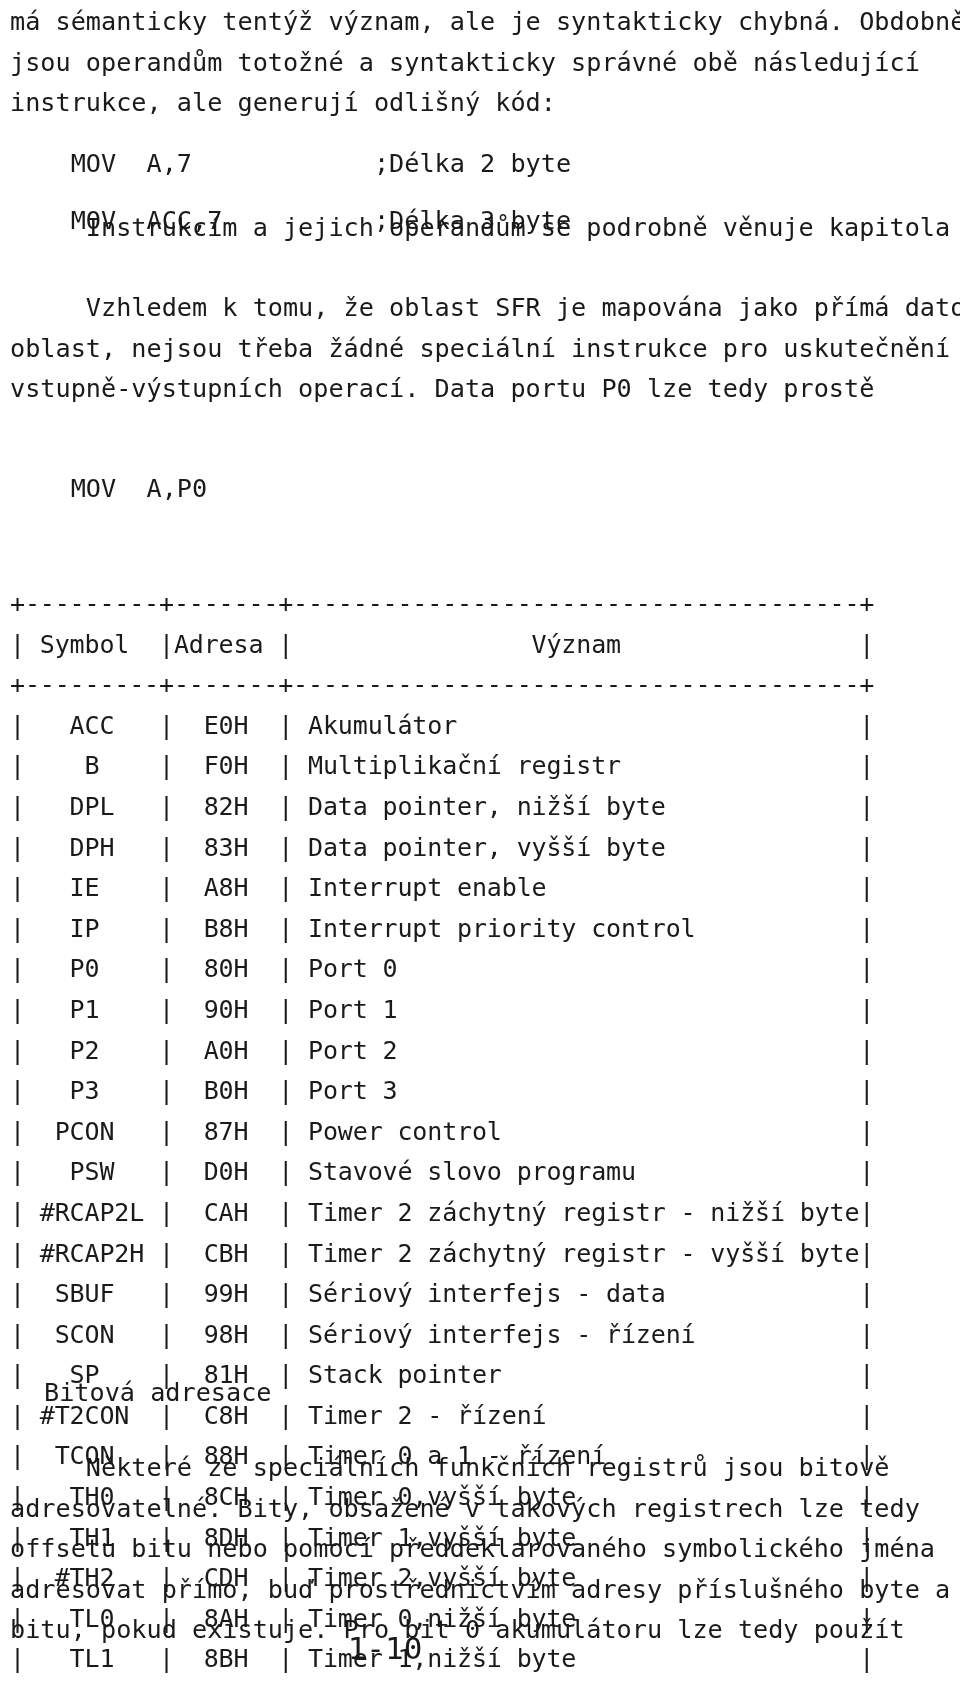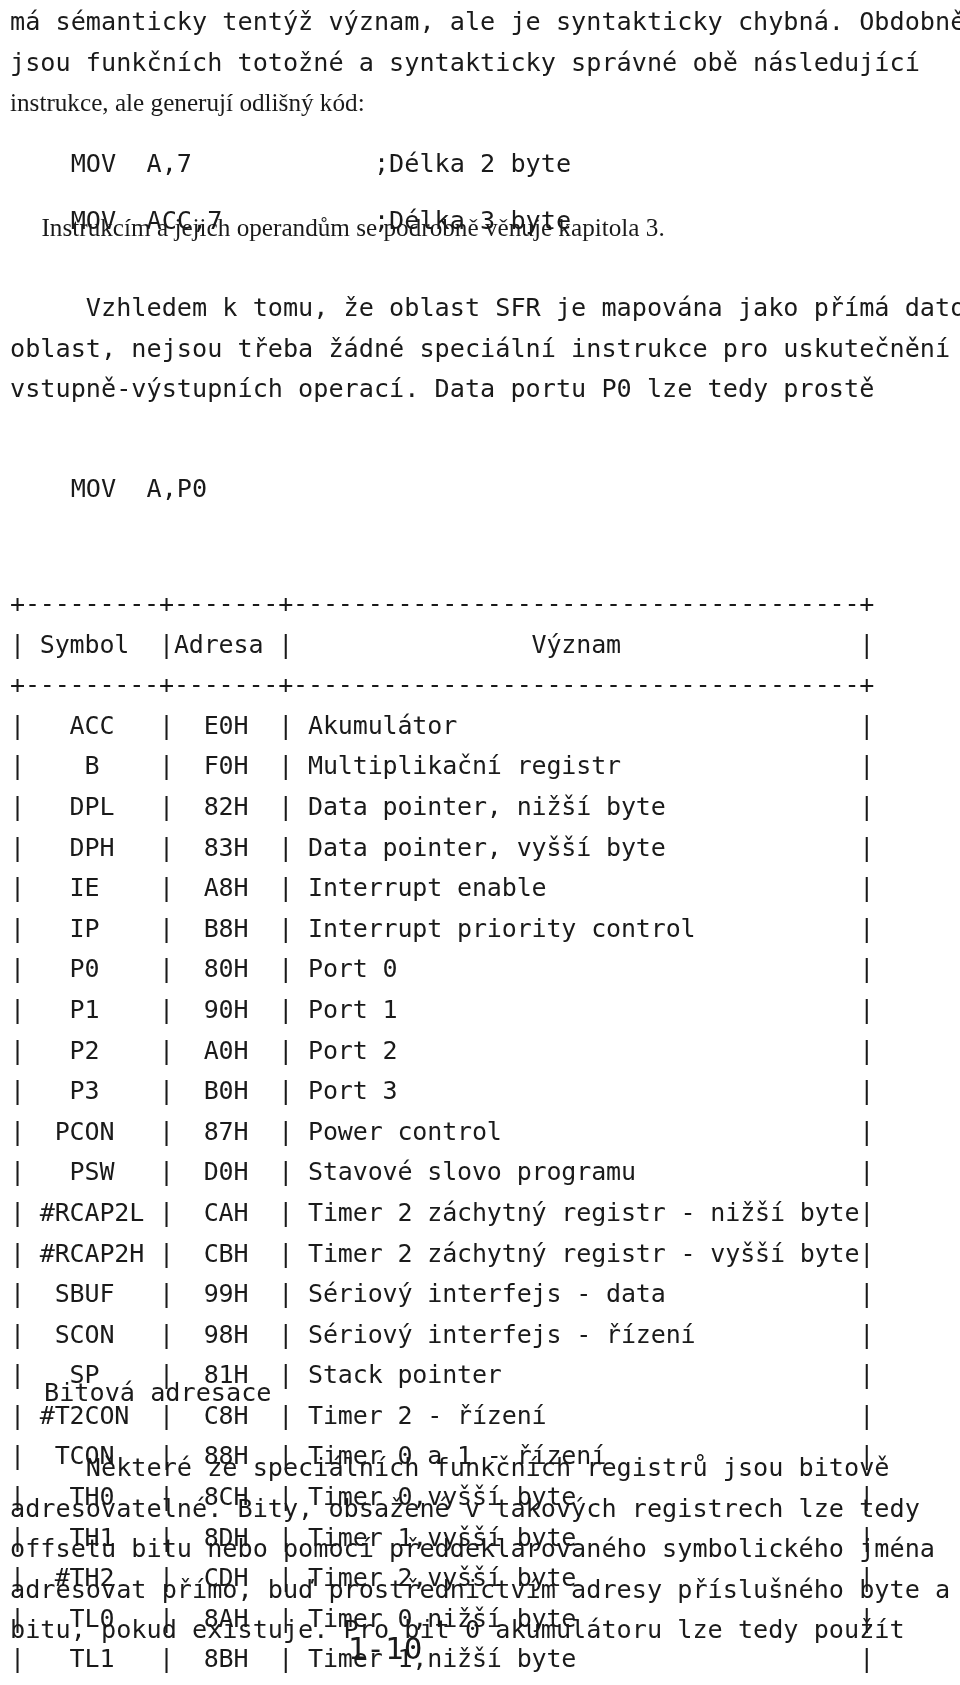--- a/index.html
+++ b/index.html
@@ -29,21 +29,20 @@
     display: flex;
     justify-content: space-between;
     width: 884px;
     margin-left: 6px;
     font-size: 25.2px;
     line-height: 40.6px;
     white-space: pre;
   }
   .jline.noj {
     justify-content: flex-start;
-    font-family: Liberation Serif, serif;
   }
   .jline span { white-space: pre; }
 
   
   pre.mono {
     margin: 16px;
     font-family: "DejaVu Sans Mono", "Liberation Mono", monospace;
     font-size: 25.2px;
     line-height: 40.6px;
     white-space: pre;
@@ -86,21 +85,21 @@
 </head>
 <body>
 
 <div class="page">
 
   <div class="block" style="top:2px;">
     <div class="jline">
       <span>má sémanticky tentýž význam, ale je syntakticky chybná. Obdobně</span>
     </div>
     <div class="jline">
-      <span>jsou funkčních totožné a syntakticky správné obě následující</span>
+      <span>jsou operandům totožné a syntakticky správné obě následující</span>
     </div>
     <div class="jline noj">
       <span>instrukce, ale generují odlišný kód:</span>
     </div>
   </div>
 
   <div class="block" style="top:128px;">
     <pre class="mono code">    MOV  A,7            ;Délka 2 byte</pre>
     <pre class="mono code">    MOV  ACC,7          ;Délka 3 byte</pre>
   </div>

